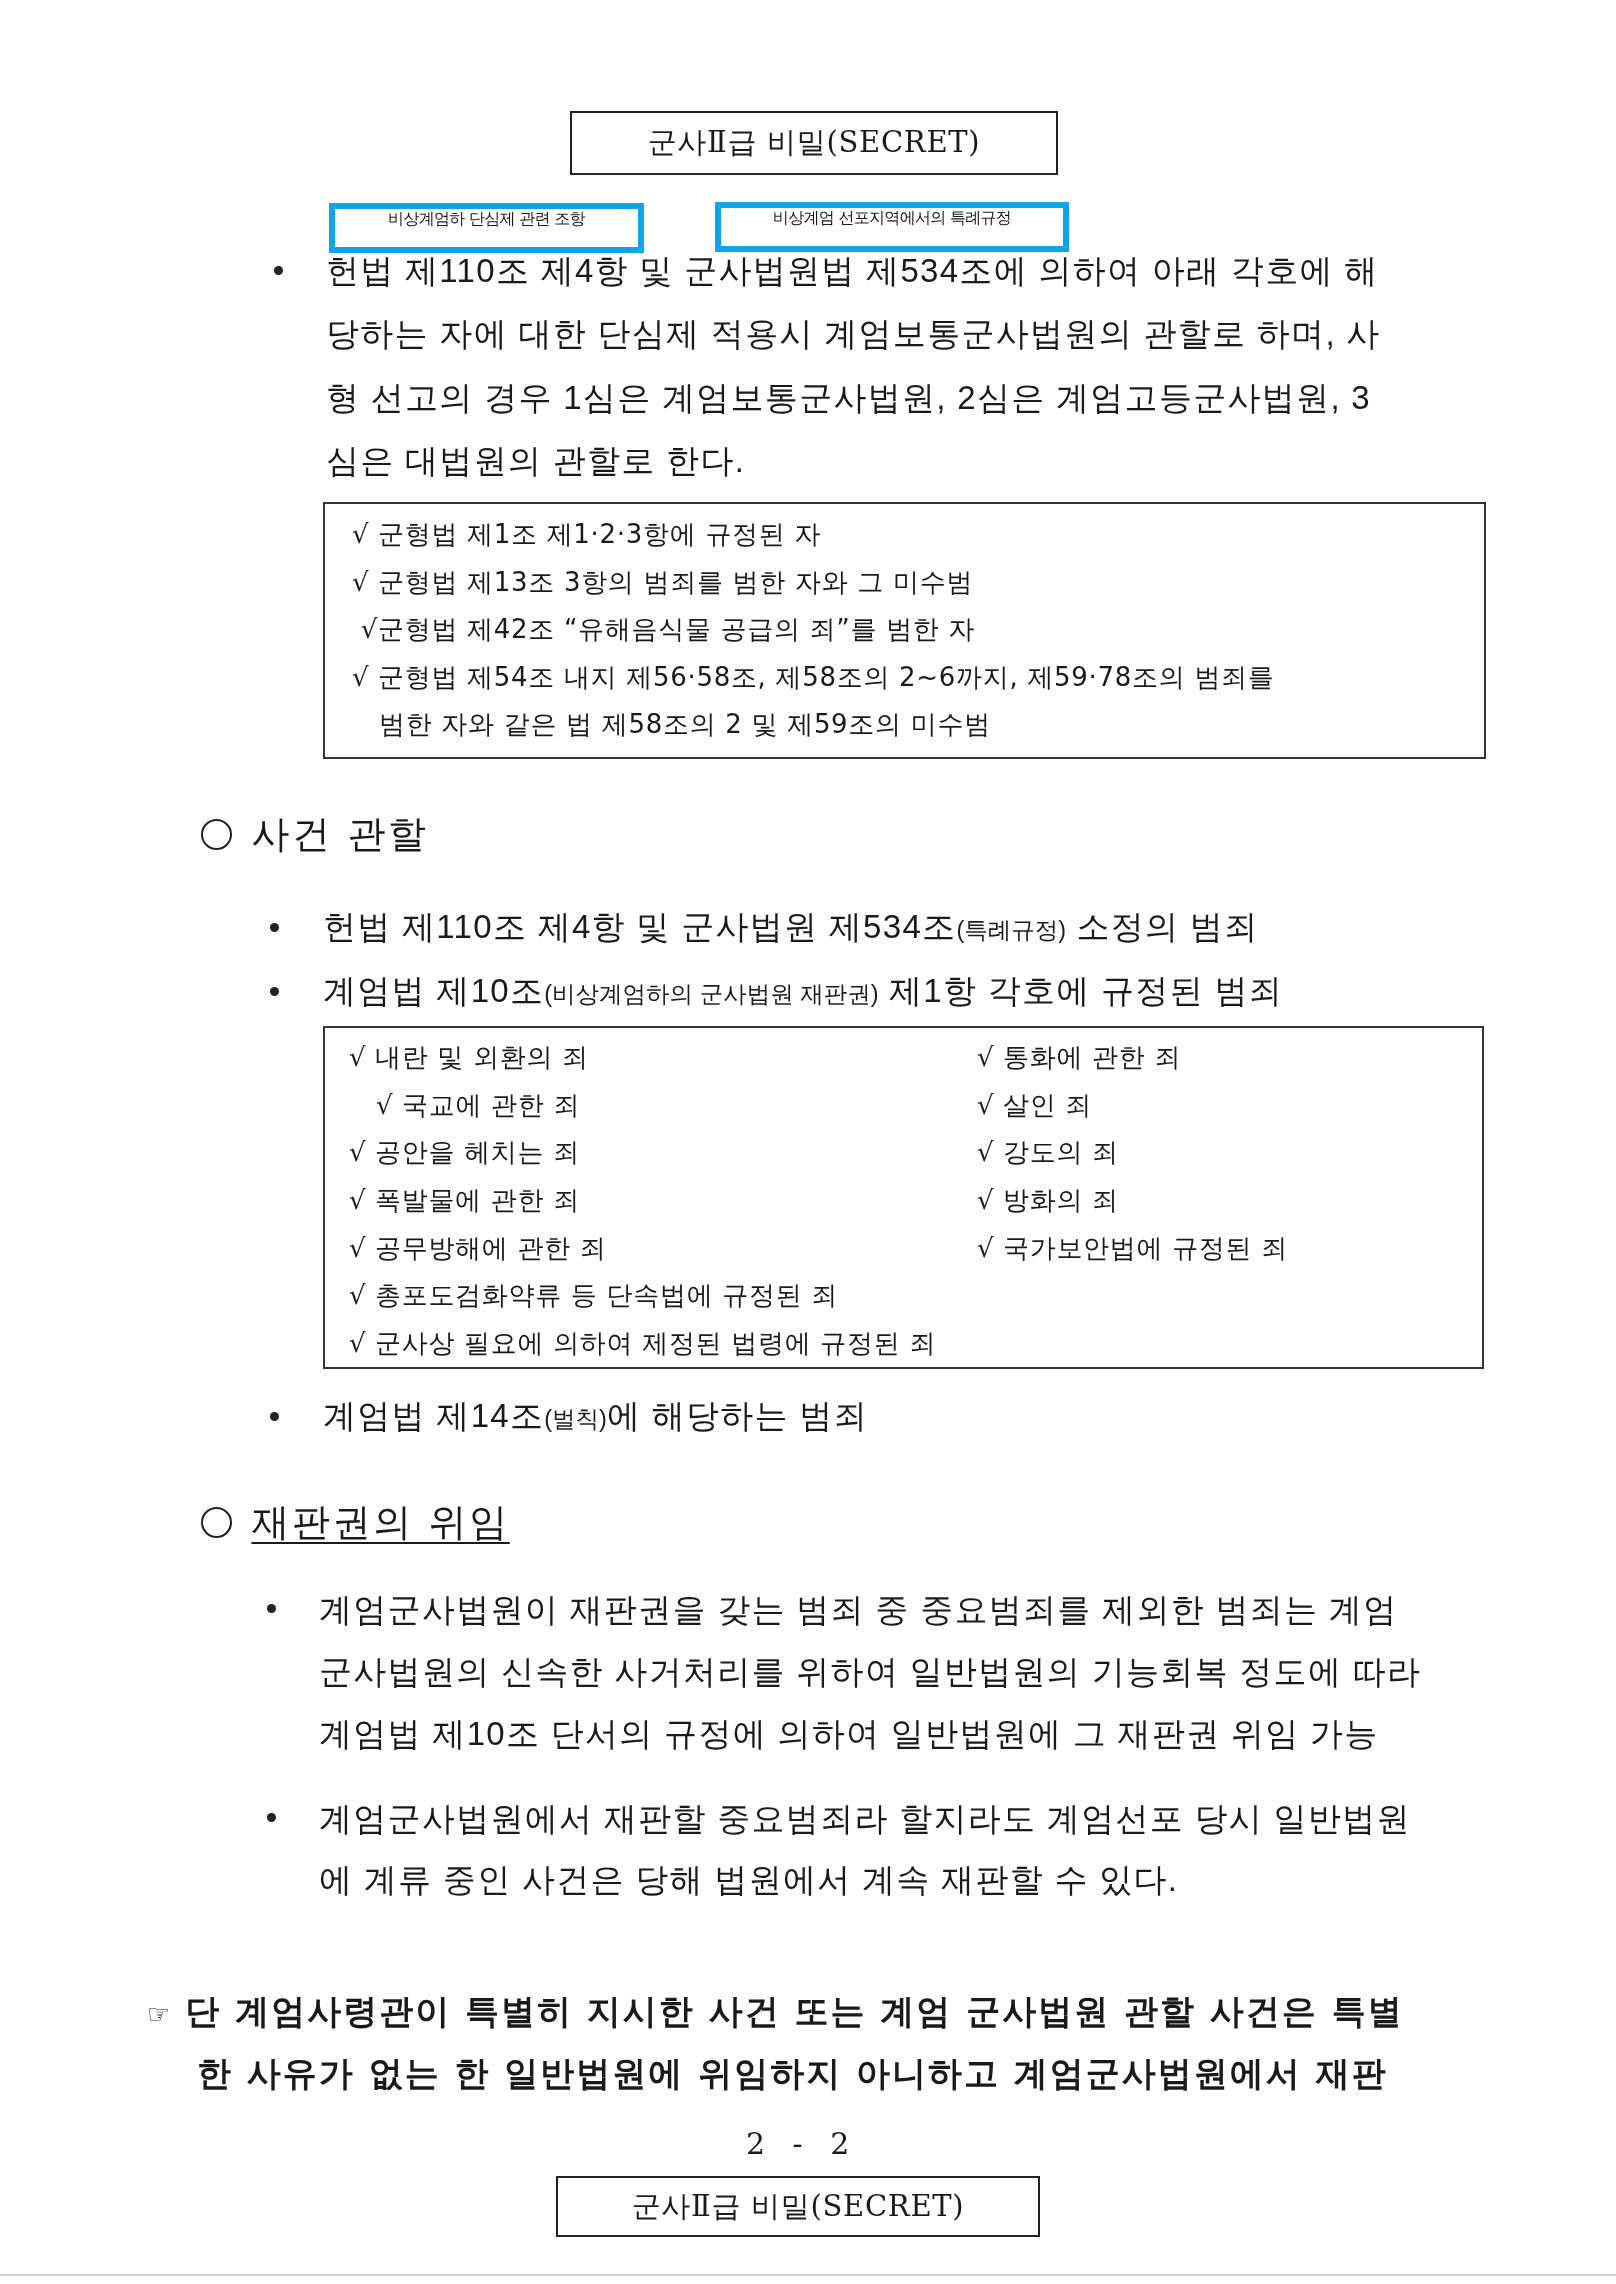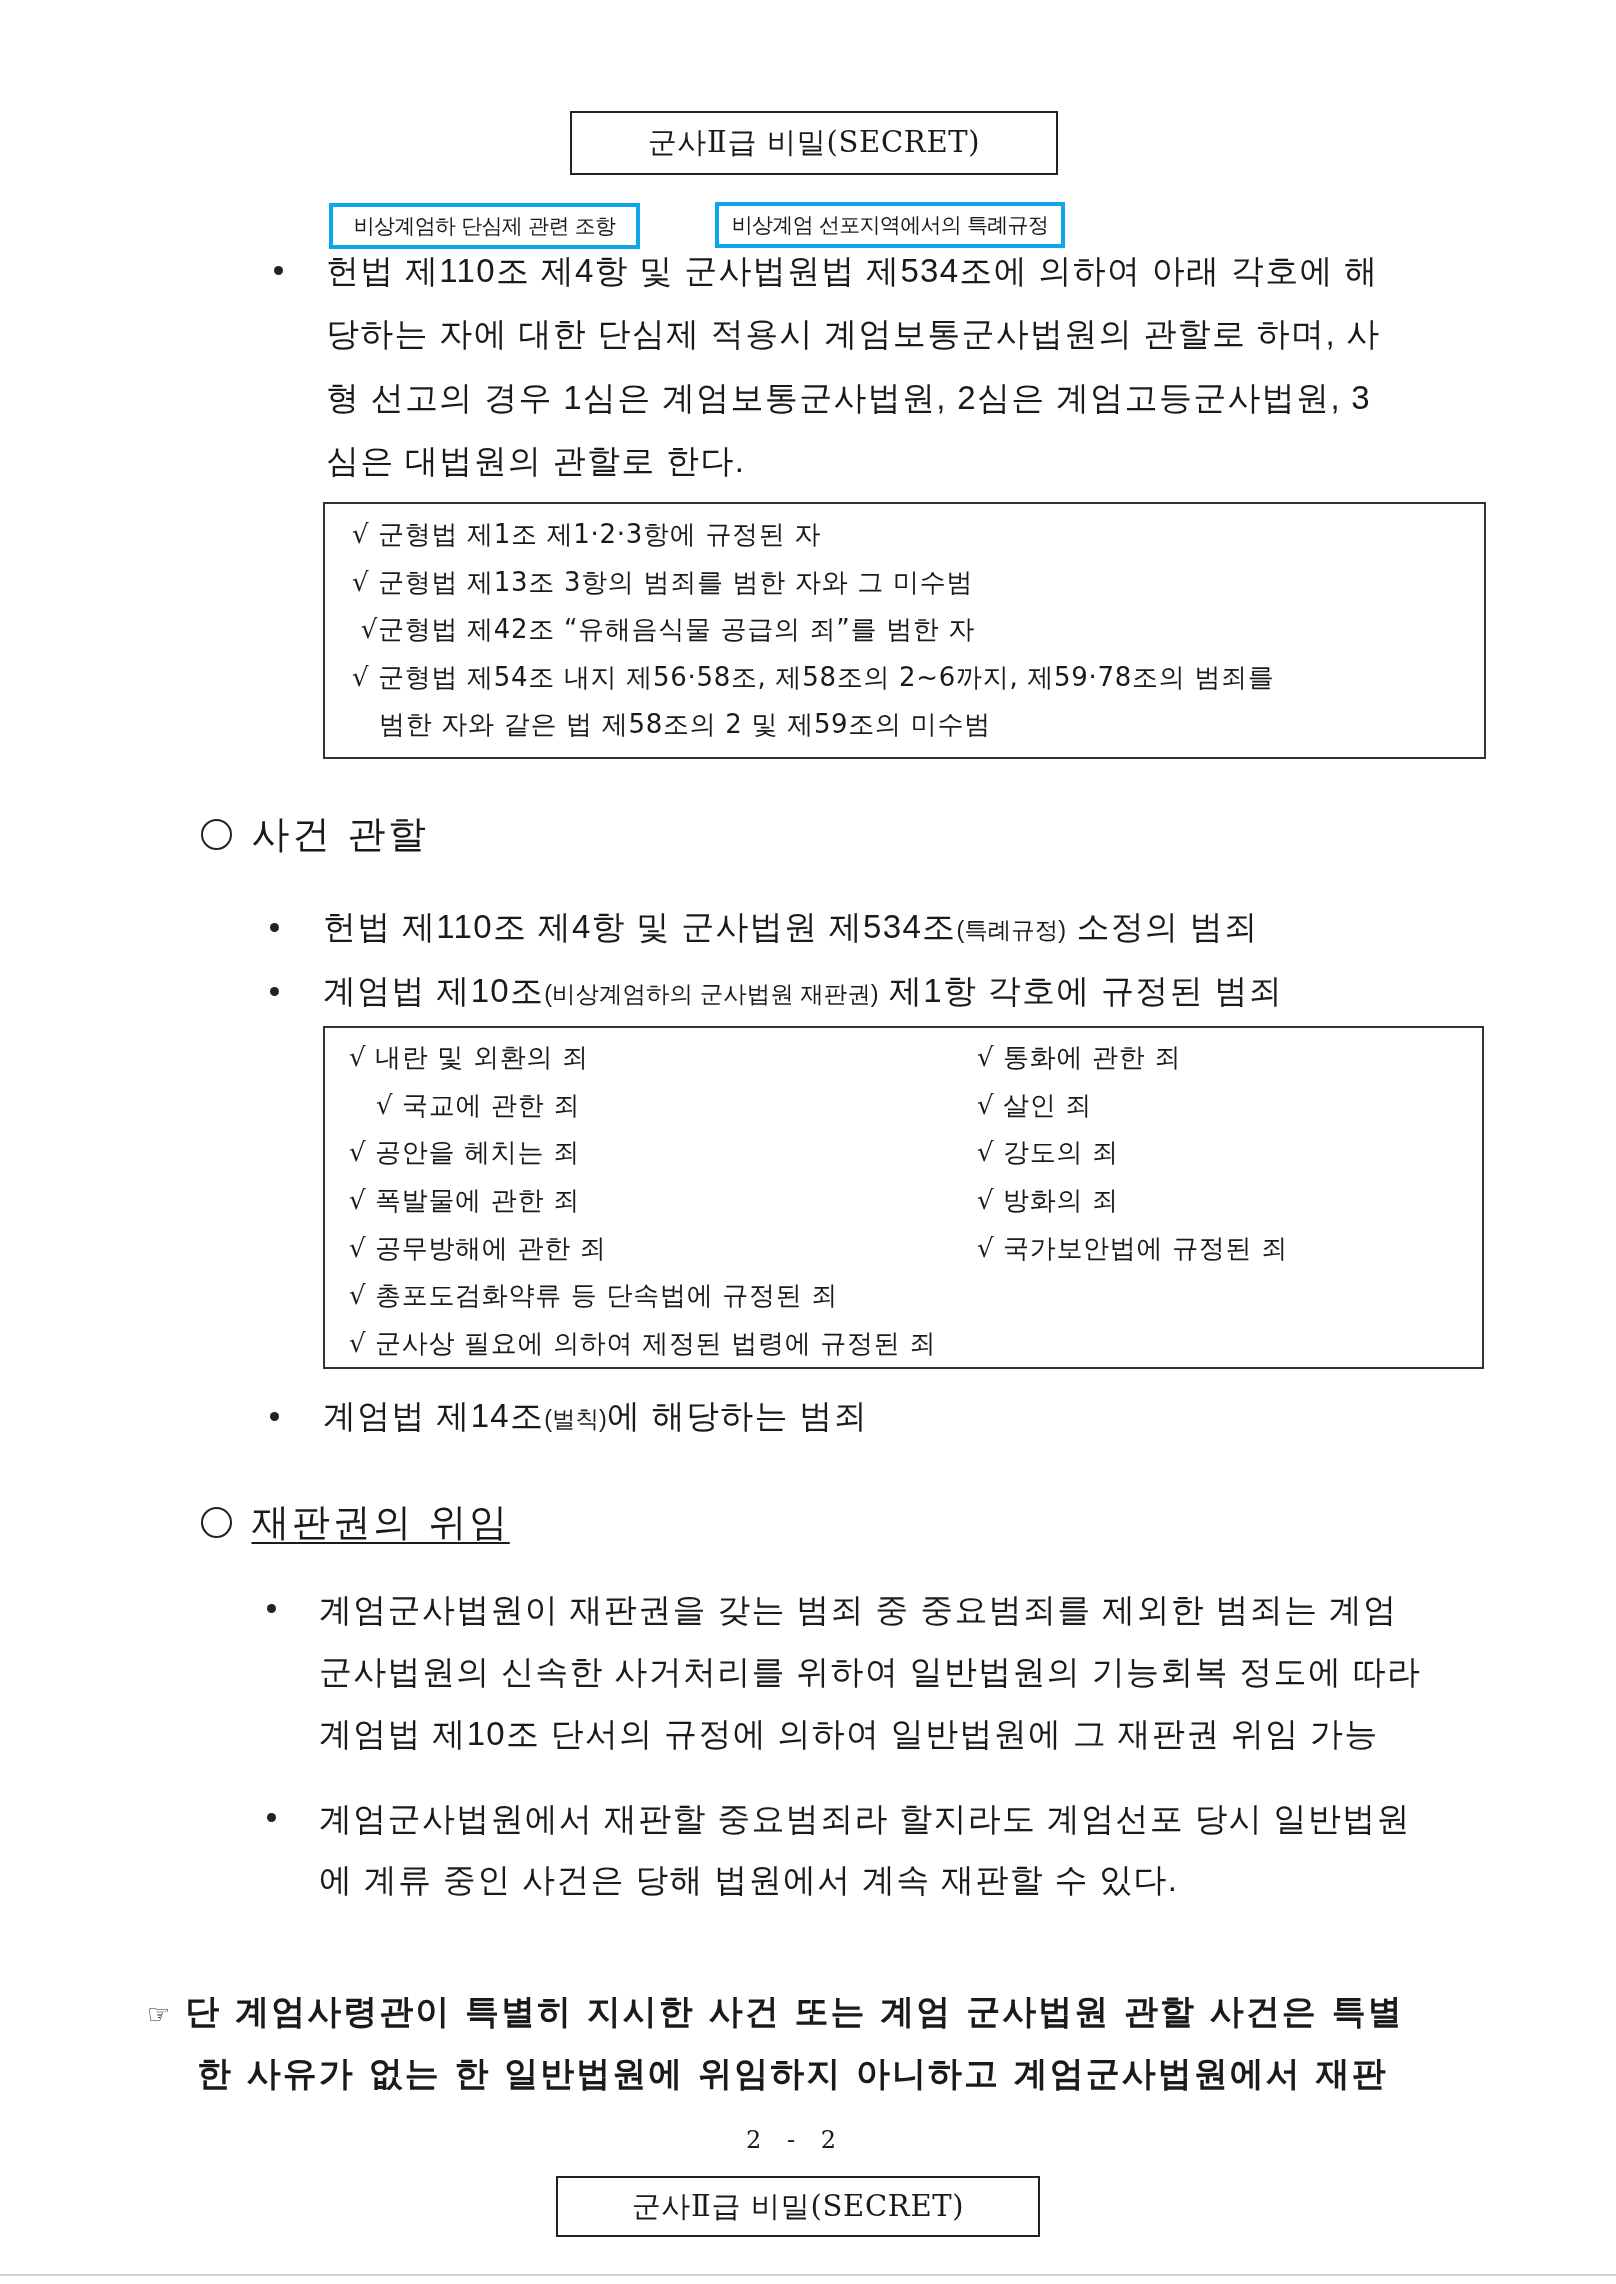--- a/index.html
+++ b/index.html
@@ -1,37 +1,37 @@
 <!DOCTYPE html>
 <html style="font-size:10.4px"><head>
 <meta charset="utf-8">
 <style>
   html, body { margin: 0; padding: 0; background: #ffffff; }
   body { width: 1616px; height: 2284px; position: relative; overflow: hidden; color: #1a1a1a;
          font-family: "DejaVu Serif", "Liberation Serif", serif; }
   .abs { position: absolute; }
   .secret-box { border: 2px solid #222; display: flex; align-items: center; justify-content: center;
                 font-family: "DejaVu Serif", "Liberation Serif", serif; font-size: 29px; letter-spacing: 0.7px; }
-  .tag-box { border: 4px solid #0ea5e9; display: flex; align-items: center; justify-content: center;
-             font-family: "DejaVu Sans", sans-serif; font-size: 21px; white-space: nowrap; letter-spacing: -0.7px; }
+  .tag-box { border: 6px solid #0ea5e9; display: flex; align-items: flex-start; justify-content: center;
+             font-family: "DejaVu Sans", sans-serif; font-size: 16px; white-space: nowrap; letter-spacing: -0.7px; }
   .line { position: absolute; font-size: 33px; white-space: nowrap; line-height: 39px;
           font-family: Liberation Sans, sans-serif; letter-spacing: 1.3px; }
   .bullet-dot { position: absolute; width: 9px; height: 9px; border-radius: 50%; background: #222; }
   .frame { position: absolute; border: 2px solid #333; }
   .item { position: absolute; font-family: "DejaVu Sans", sans-serif; font-size: 26px; white-space: nowrap; line-height: 33px; letter-spacing: 0.7px; }
   .check { display: inline-block; width: 26px; }
   .heading { position: absolute; font-size: 38px; white-space: nowrap; line-height: 46px;
              font-family: "DejaVu Serif", serif; letter-spacing: 2.6px; display: flex; align-items: center; }
   .circle { width: 31px; height: 31px; border: 2px solid #222; border-radius: 50%; display: inline-block; margin-right: 19.5px; box-sizing: border-box; }
   .small { font-size: 23.5px; letter-spacing: 0; }
   .underline { text-decoration: underline; text-decoration-thickness: 2px; text-underline-offset: 6.5px; }
   .bold-line { position: absolute; font-size: 34px; font-weight: bold; white-space: nowrap; line-height: 54px;
                font-family: "DejaVu Sans", sans-serif; letter-spacing: 2px; }
   .hand { font-size: 26px; font-weight: normal; margin-right: 13px; }
-  .page-num { position: absolute; font-family: "DejaVu Serif", serif; font-size: 24px; letter-spacing: 9px; }
+  .page-num { position: absolute; font-family: "DejaVu Serif", serif; font-size: 30px; letter-spacing: 9px; }
   .bottom-rule { position: absolute; left: 0; width: 1616px; height: 2px; background: #d0d0d0; }
 </style>
 </head>
 <body>
 
 <div class="abs secret-box" style="left:570px; top:111px; width:484px; height:60px;">
   <span>군사Ⅱ급 비밀(SECRET)</span>
 </div>
 
 <div class="abs tag-box" style="left:319px; top:203px; width:130px; height:38px; width:303px; left:329px;">

